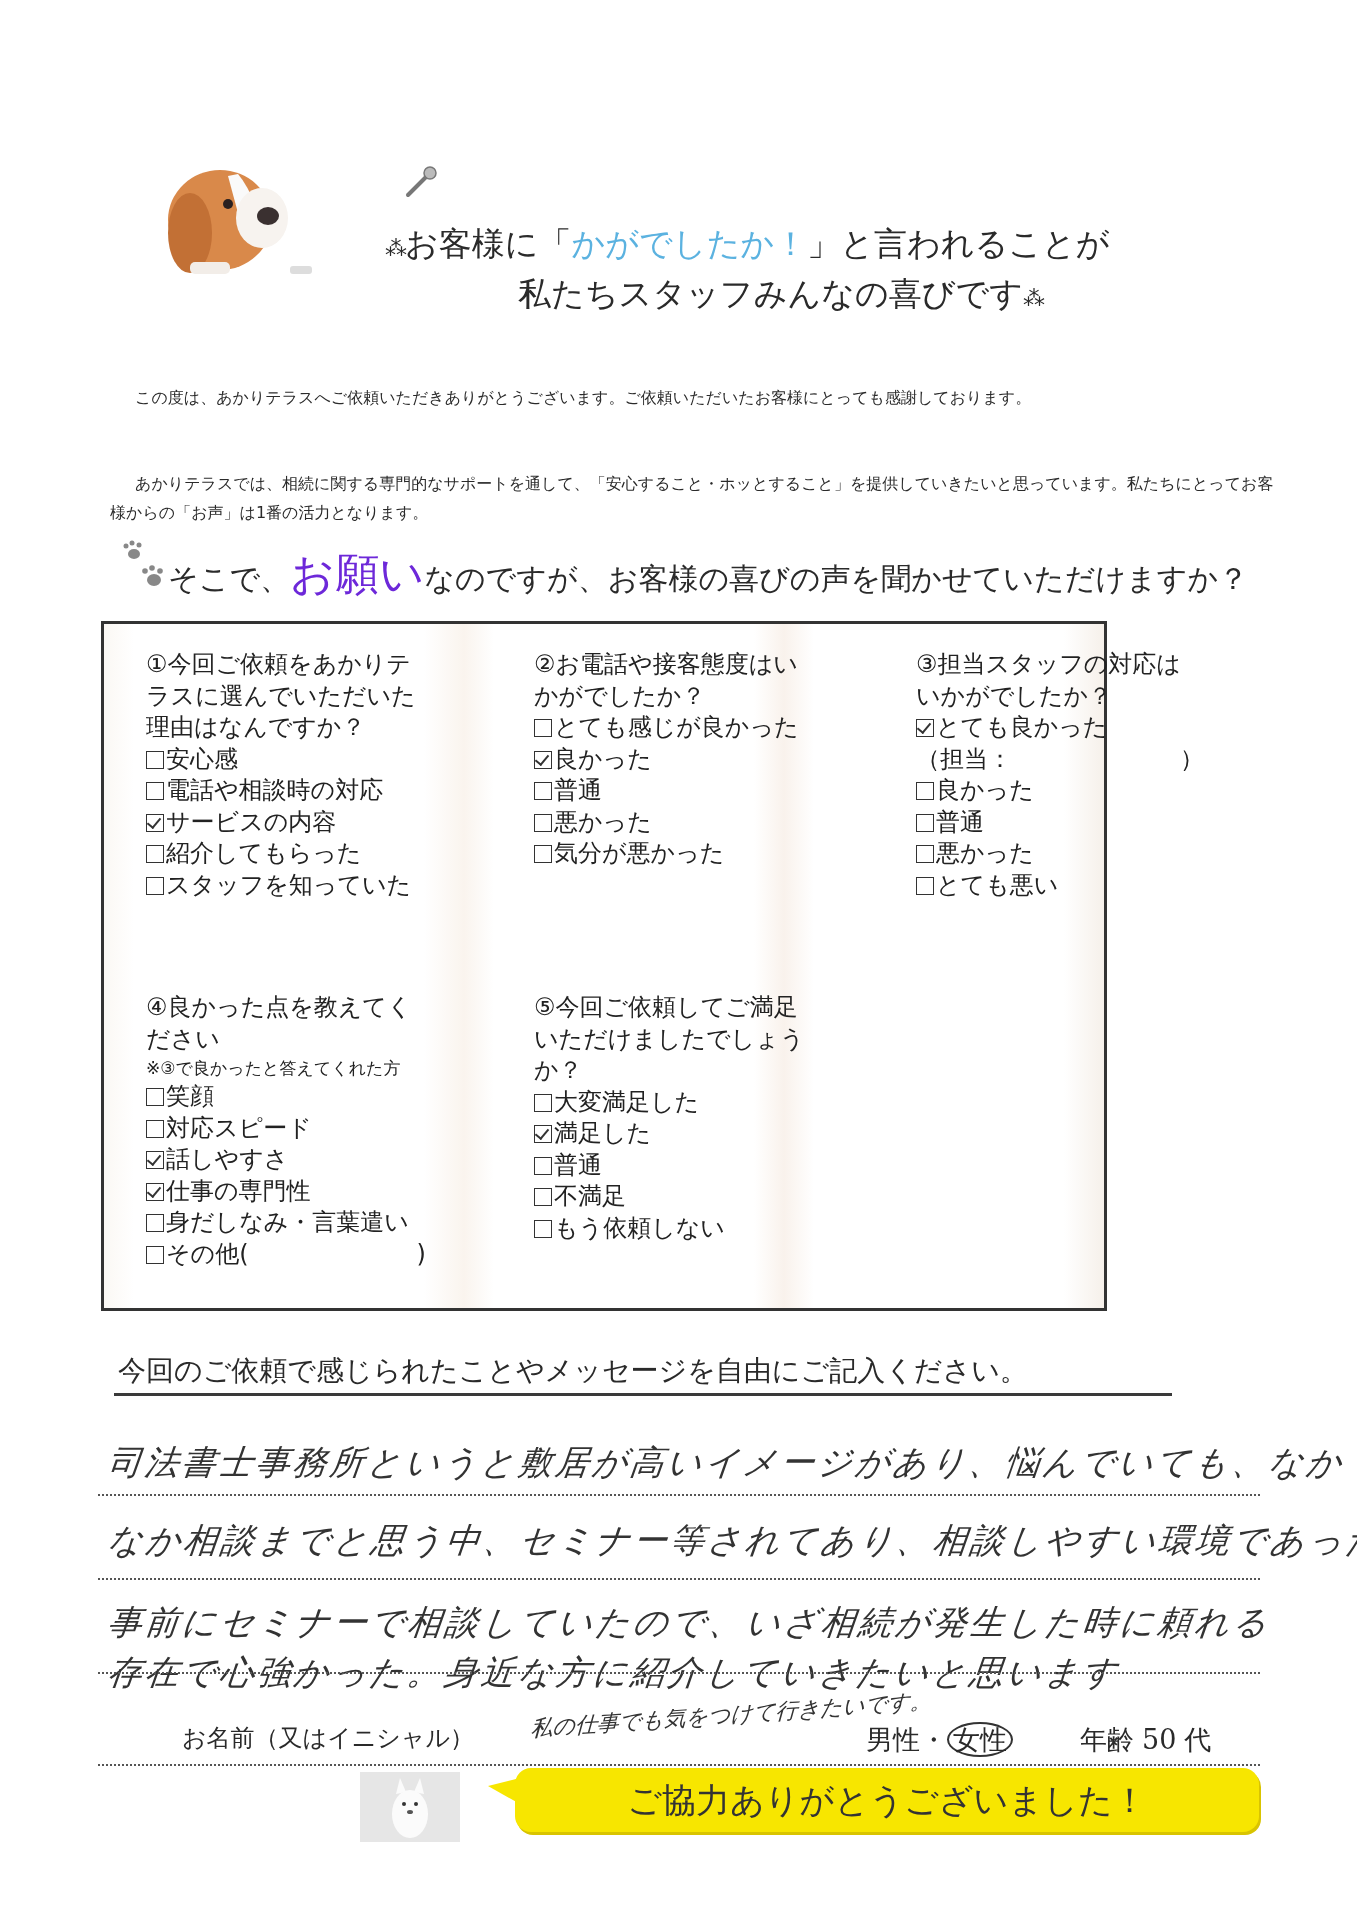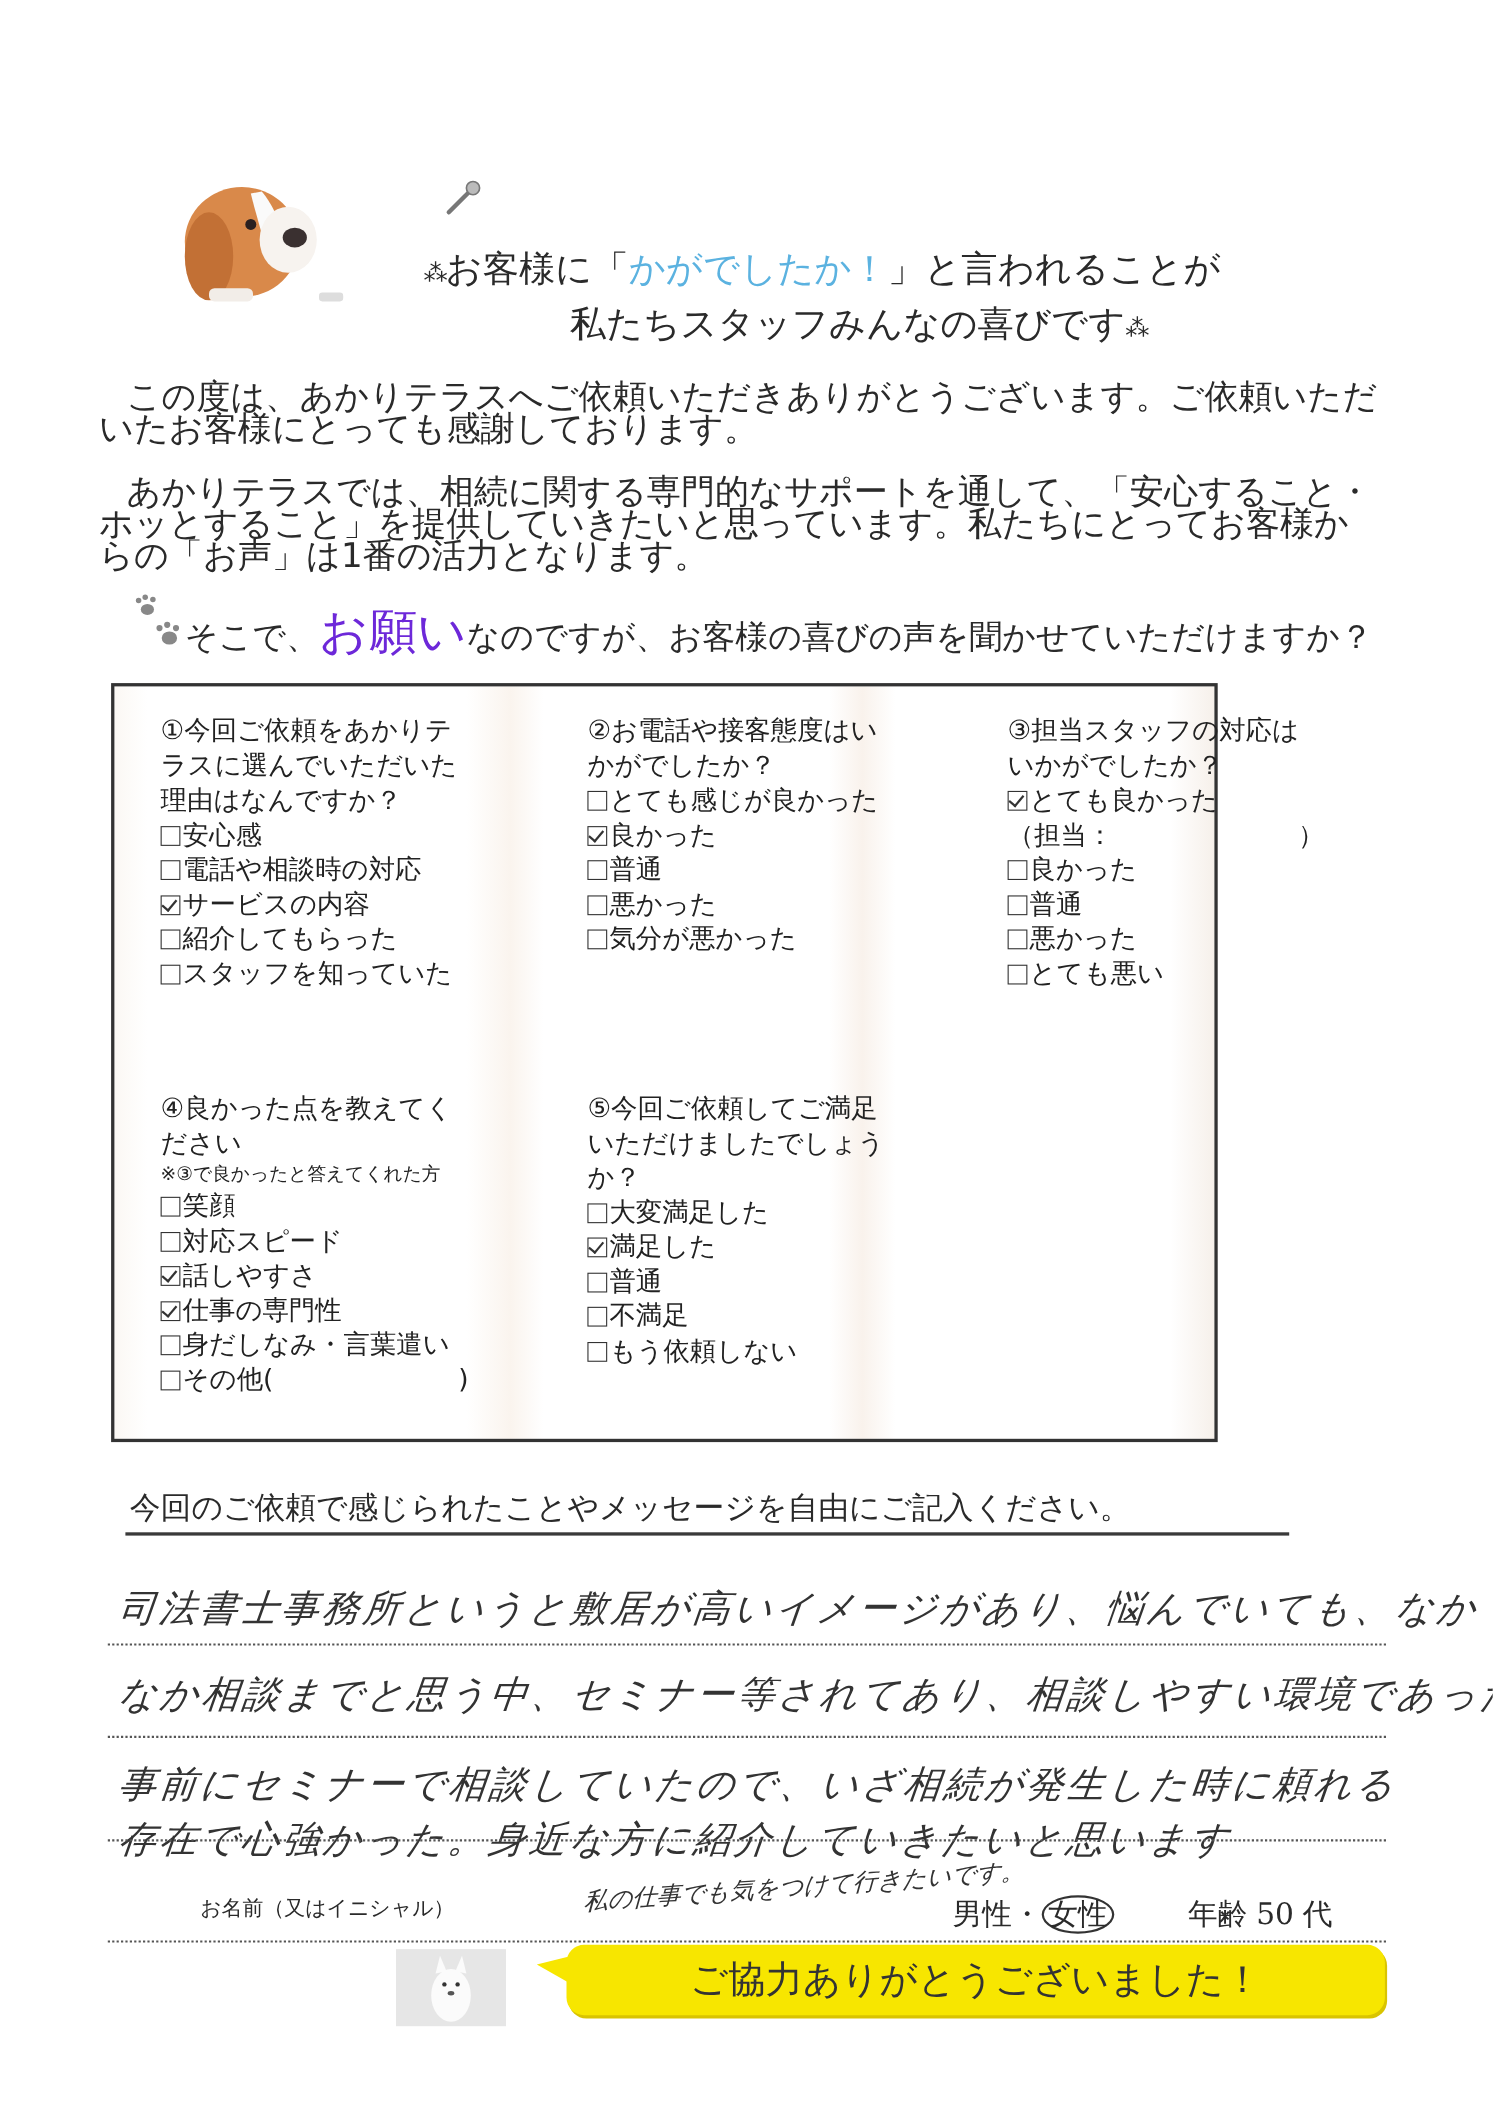--- a/index.html
+++ b/index.html
@@ -10,21 +10,21 @@
   
   .dog1 { left: 150px; top: 158px; width: 165px; height: 120px; }
   .title { left: 400px; top: 150px; font-size: 48px; letter-spacing: 1px; color: #2b2b2b; white-space: nowrap; }
   .mic { display: inline-block; vertical-align: middle; margin-left: 4px; }
   .sub1 { left: 385px; top: 222px; font-size: 33px; white-space: nowrap; }
   .sub1 .blue { color: #5bb2e0; }
   .sub2 { left: 518px; top: 272px; font-size: 33px; white-space: nowrap; }
   .spark { font-size: 22px; letter-spacing: -2px; }
 
   
-  .intro { left: 90px; width: 1165px; font-size: 31px; line-height: 29px; }
+  .intro { left: 110px; width: 1165px; font-size: 16px; line-height: 29px; margin-top: 36px; }
   .p1 { top: 347px; }
   .p2 { top: 433px; }
 
   .ask { left: 120px; top: 545px; font-size: 30px; white-space: nowrap; }
   .ask .blue { color: #6d28d9; font-size: 44px; }
   .paws { left: 120px; top: 540px; }
 
   
   .survey { left: 101px; top: 621px; width: 1006px; height: 690px;
             border: 3px solid #333; box-sizing: border-box;
@@ -37,21 +37,21 @@
   .cb.on::after { content: ""; position: absolute; left: 3px; top: 0px; width: 6px; height: 11px;
         border-right: 2px solid #333; border-bottom: 2px solid #333; transform: rotate(40deg); }
 
   
   .msg-label { left: 118px; top: 1352px; font-size: 28px; white-space: nowrap; }
   .msg-underline { left: 114px; top: 1393px; width: 1058px; height: 3px; background: #3a3a3a; }
   .hand { position: absolute; left: 108px; font-family: "DejaVu Serif", serif; font-size: 34px; font-style: italic;
           color: #333; white-space: nowrap; letter-spacing: 3px; transform: skewX(-6deg); }
   .rule { position: absolute; left: 98px; width: 1162px; height: 0; border-top: 2px dotted #555; }
 
-  .name-label { left: 182px; top: 1722px; font-size: 19px; white-space: nowrap; }
+  .name-label { left: 182px; top: 1722px; font-size: 24px; white-space: nowrap; }
   .hand-small { left: 530px; top: 1700px; font-family: "DejaVu Serif", serif; font-size: 22px; font-style: italic;
                 color: #333; white-space: nowrap; transform: rotate(-4deg) skewX(-6deg); }
   .gender { left: 866px; top: 1722px; font-size: 27px; white-space: nowrap; }
   .gender .circ { border: 2px solid #333; border-radius: 50%; padding: 0 4px; }
   .age { left: 1080px; top: 1722px; font-size: 27px; white-space: nowrap; }
   .age .val { font-family: "DejaVu Serif", serif; margin: 0 8px; }
 
   .dog2 { left: 360px; top: 1772px; width: 100px; height: 70px; background: #e8e8e8; }
   .thanks { left: 515px; top: 1768px; width: 744px; height: 64px; background: #f7e600;
             border-radius: 16px; box-shadow: 2px 3px 0 #d9c400; }

